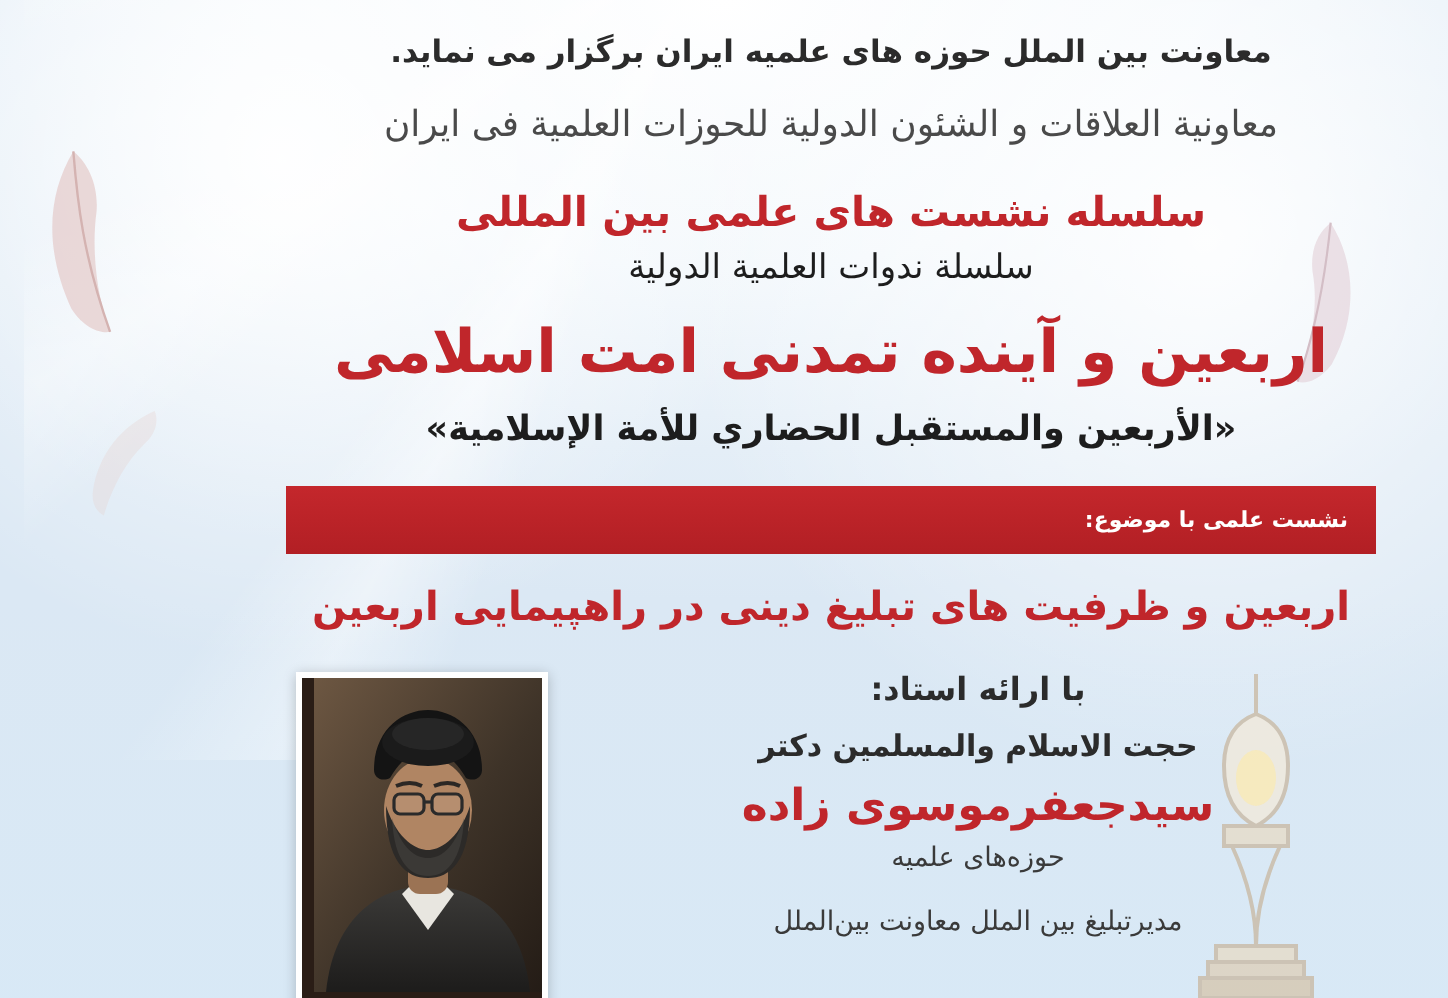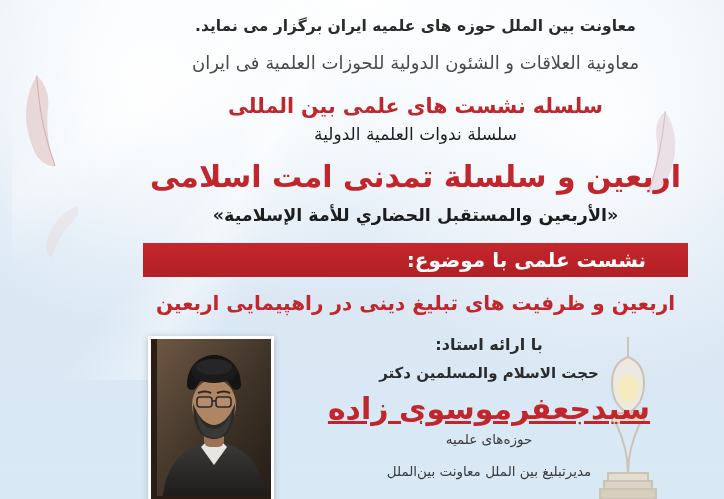--- a/index.html
+++ b/index.html
@@ -140,25 +140,25 @@
 
   .band {
     position: relative;
     margin: 18px auto 0;
     width: 545px;
     height: 34px;
     background: linear-gradient(180deg, #c4272c 0%, #b21f24 100%);
   }
   .band-text {
     position: absolute;
-    right: 42px;
+    right: 14px;
     top: 50%;
     transform: translateY(-50%);
     color: #ffffff;
-    font-size: 20px;
+    font-size: 11px;
     font-weight: 700;
     letter-spacing: 0;
   }
 
   .subject-fa {
     margin-top: 14px;
     font-size: 20px;
     font-weight: 800;
     color: #c0262b;
   }
@@ -174,24 +174,23 @@
     color: #2b2b2b;
   }
   .presenter-role {
     margin-top: 10px;
     font-size: 15px;
     color: #2b2b2b;
     font-weight: 600;
   }
   .presenter-name {
     margin-top: 9px;
-    font-size: 30px;
+    font-size: 22px;
     font-weight: 800;
     color: #c0262b;
-    text-decoration: underline;
   }
   .presenter-affil {
     margin-top: 9px;
     font-size: 13.5px;
     color: #3a3a3a;
     line-height: 1.7;
   }
 
   
   .lower {
@@ -264,21 +263,21 @@
   </div>
 
   <div class="content">
 
     <div class="line-fa-top">معاونت بین الملل حوزه های علمیه ایران برگزار می نماید.</div>
     <div class="line-ar-top">معاونیة العلاقات و الشئون الدولیة للحوزات العلمیة فی ایران</div>
 
     <div class="series-fa">سلسله نشست های علمی بین المللی</div>
     <div class="series-ar">سلسلة ندوات العلمیة الدولیة</div>
 
-    <div class="title-fa">اربعین و سلسلة تمدنی امت اسلامی</div>
+    <div class="title-fa">اربعین و آینده تمدنی امت اسلامی</div>
     <div class="title-ar">«الأربعین والمستقبل الحضاري للأمة الإسلامیة»</div>
 
     <div class="band">
       <span class="band-text">نشست علمی با موضوع:</span>
     </div>
 
     <div class="subject-fa">اربعین و ظرفیت های تبلیغ دینی در راهپیمایی اربعین</div>
 
     <div class="lower">
       <div class="lower-text presenter-block">

